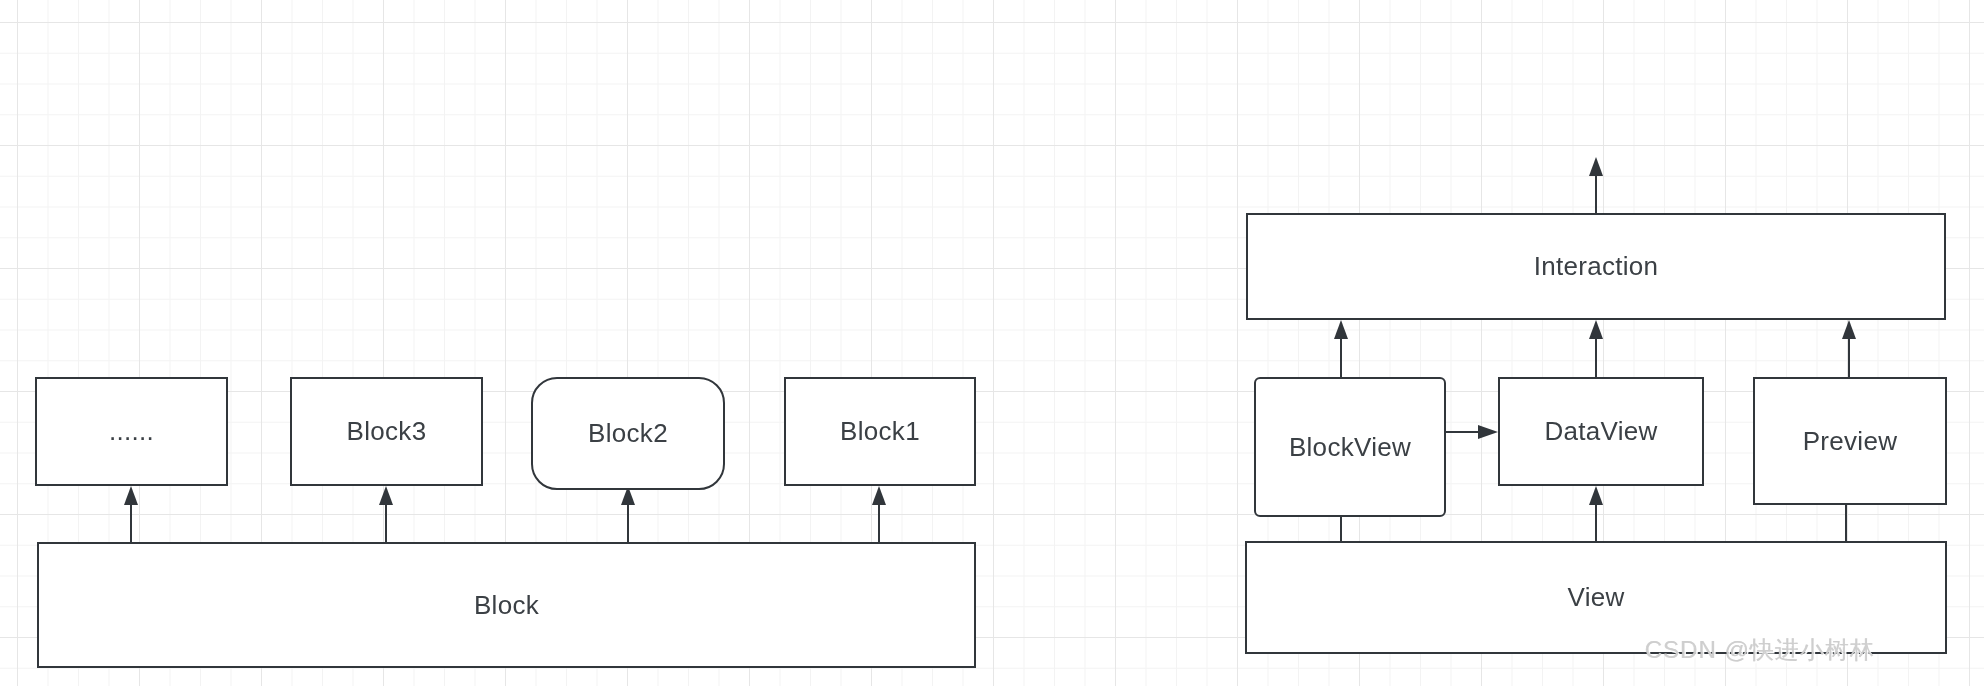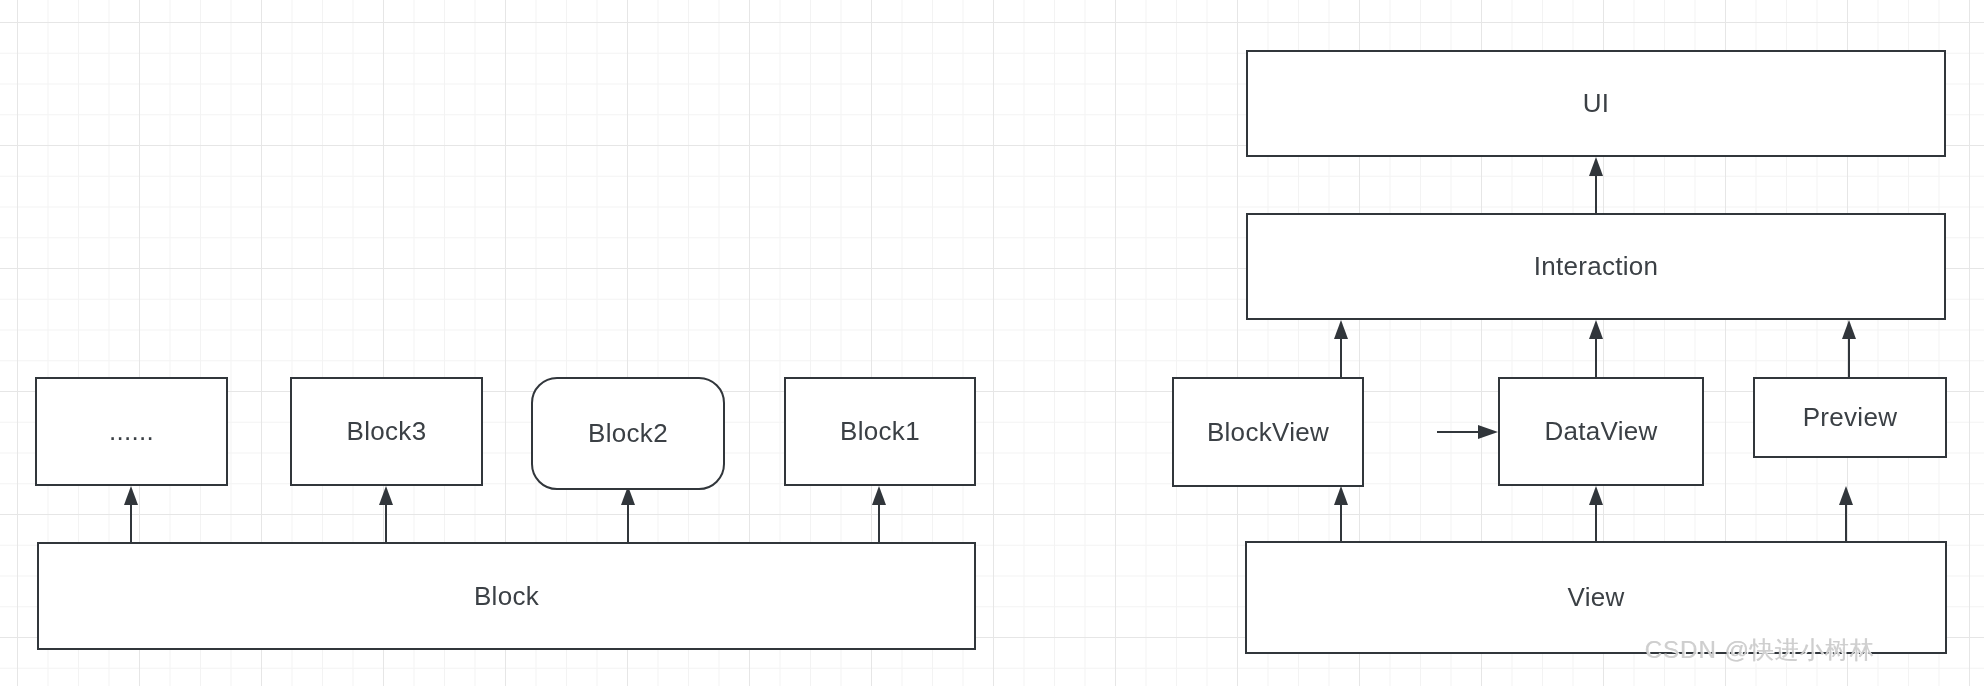--- a/index.html
+++ b/index.html
@@ -41,28 +41,28 @@
     color: #3b4045;
     z-index: 2;
     letter-spacing: 0.3px;
   }
 
   
   .n-dots       { left: 35px;   top: 377px; width: 193px; height: 109px; }
   .n-block3     { left: 290px;  top: 377px; width: 193px; height: 109px; }
   .n-block2     { left: 531px;  top: 377px; width: 194px; height: 113px; border-radius: 26px; }
   .n-block1     { left: 784px;  top: 377px; width: 192px; height: 109px; }
-  .n-block      { left: 37px;   top: 542px; width: 939px; height: 108px; text-align: center; }
+  .n-block      { left: 37px;   top: 542px; width: 939px; height: 126px; text-align: center; }
 
   
   .n-ui          { left: 1246px; top: 50px;  width: 700px; height: 107px; }
   .n-interaction { left: 1246px; top: 213px; width: 700px; height: 107px; }
-  .n-blockview   { left: 1172px; top: 377px; width: 192px; height: 110px; }
+  .n-blockview   { left: 1254px; top: 377px; width: 192px; height: 140px; border-radius: 6px; }
   .n-dataview    { left: 1498px; top: 377px; width: 206px; height: 109px; }
-  .n-preview     { left: 1753px; top: 377px; width: 194px; height: 81px; }
+  .n-preview     { left: 1753px; top: 377px; width: 194px; height: 128px; }
   .n-view        { left: 1245px; top: 541px; width: 702px; height: 113px; }
 
   
   .arrow { position: absolute; z-index: 1; }
 
   .arrow-up { width: 16px; }
   .arrow-up .shaft {
     position: absolute;
     left: 6.75px;
     width: 2.5px;
@@ -158,23 +158,20 @@
   </div>
   <div class="arrow arrow-up a-block-block2">
     <div class="head"></div>
     <div class="shaft"></div>
   </div>
   <div class="arrow arrow-up a-block-block1">
     <div class="head"></div>
     <div class="shaft"></div>
   </div>
 
-  <div class="node n-ui">
-    <span>UI</span>
-  </div>
   <div class="node n-interaction">
     <span>Interaction</span>
   </div>
   <div class="node n-blockview">
     <span>BlockView</span>
   </div>
   <div class="node n-dataview">
     <span>DataView</span>
   </div>
   <div class="node n-preview">

